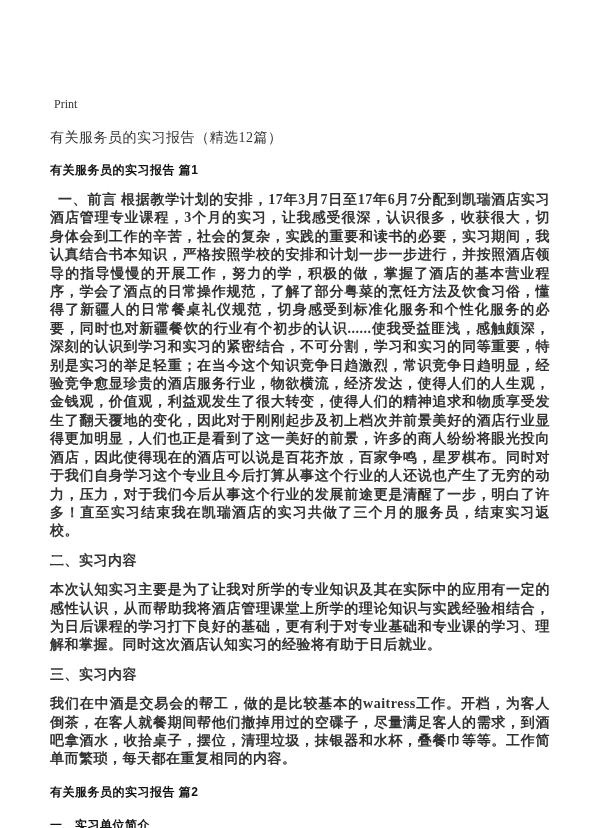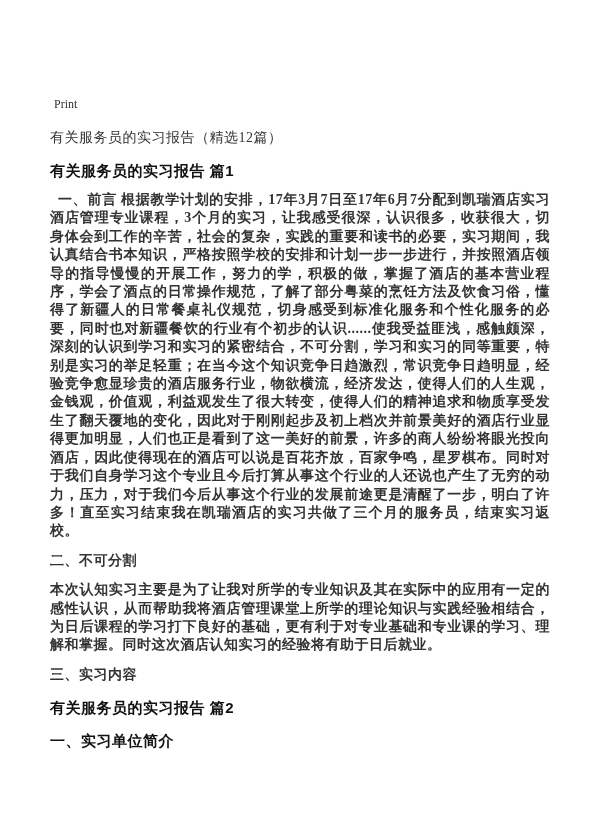--- a/index.html
+++ b/index.html
@@ -40,21 +40,21 @@
     letter-spacing: 0.5px;
   }
   .subtitle {
     font-size: 14px;
     line-height: 18px;
     margin: 17px 0 0 0;
     letter-spacing: 0.5px;
   }
   .section-title {
     font-family: "Liberation Sans", sans-serif;
-    font-size: 15px;
+    font-size: 12px;
     font-weight: bold;
     color: #111111;
     line-height: 19px;
     margin: 14px 0 0 0;
     letter-spacing: 0.5px;
   }
   p.body {
     font-size: 14px;
     line-height: 18.4px;
     margin: 11px 0;
@@ -77,25 +77,26 @@
 
     <span class="print-link">Print</span>
 
 
     <p class="subtitle">有关服务员的实习报告（精选12篇）</p>
 
     <h2 class="section-title">有关服务员的实习报告 篇1</h2>
 
     <p class="body indent">一、前言 根据教学计划的安排，17年3月7日至17年6月7分配到凯瑞酒店实习酒店管理专业课程，3个月的实习，让我感受很深，认识很多，收获很大，切身体会到工作的辛苦，社会的复杂，实践的重要和读书的必要，实习期间，我认真结合书本知识，严格按照学校的安排和计划一步一步进行，并按照酒店领导的指导慢慢的开展工作，努力的学，积极的做，掌握了酒店的基本营业程序，学会了酒点的日常操作规范，了解了部分粤菜的烹饪方法及饮食习俗，懂得了新疆人的日常餐桌礼仪规范，切身感受到标准化服务和个性化服务的必要，同时也对新疆餐饮的行业有个初步的认识......使我受益匪浅，感触颇深，深刻的认识到学习和实习的紧密结合，不可分割，学习和实习的同等重要，特别是实习的举足轻重；在当今这个知识竞争日趋激烈，常识竞争日趋明显，经验竞争愈显珍贵的酒店服务行业，物欲横流，经济发达，使得人们的人生观，金钱观，价值观，利益观发生了很大转变，使得人们的精神追求和物质享受发生了翻天覆地的变化，因此对于刚刚起步及初上档次并前景美好的酒店行业显得更加明显，人们也正是看到了这一美好的前景，许多的商人纷纷将眼光投向酒店，因此使得现在的酒店可以说是百花齐放，百家争鸣，星罗棋布。同时对于我们自身学习这个专业且今后打算从事这个行业的人还说也产生了无穷的动力，压力，对于我们今后从事这个行业的发展前途更是清醒了一步，明白了许多！直至实习结束我在凯瑞酒店的实习共做了三个月的服务员，结束实习返校。</p>
 
-    <p class="body no-justify">二、不可分割</p>
+    <p class="body no-justify">二、实习内容</p>
 
     <p class="body">本次认知实习主要是为了让我对所学的专业知识及其在实际中的应用有一定的感性认识，从而帮助我将酒店管理课堂上所学的理论知识与实践经验相结合，为日后课程的学习打下良好的基础，更有利于对专业基础和专业课的学习、理解和掌握。同时这次酒店认知实习的经验将有助于日后就业。</p>
 
     <p class="body no-justify">三、实习内容</p>
 
+    <p class="body">我们在中酒是交易会的帮工，做的是比较基本的waitress工作。开档，为客人倒茶，在客人就餐期间帮他们撤掉用过的空碟子，尽量满足客人的需求，到酒吧拿酒水，收拾桌子，摆位，清理垃圾，抹银器和水杯，叠餐巾等等。工作简单而繁琐，每天都在重复相同的内容。</p>
 
     <h2 class="section-title">有关服务员的实习报告 篇2</h2>
 
     <h2 class="section-title">一、实习单位简介</h2>
 
   </div>
 </div>
 
 </body></html>

